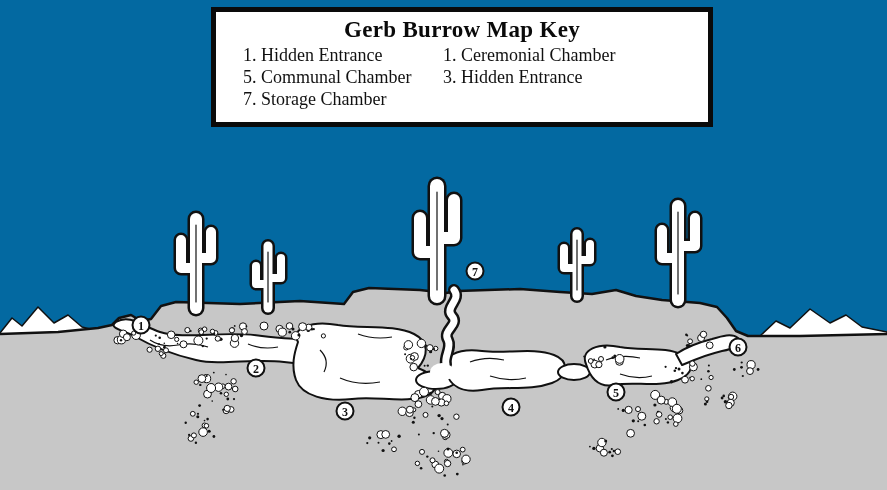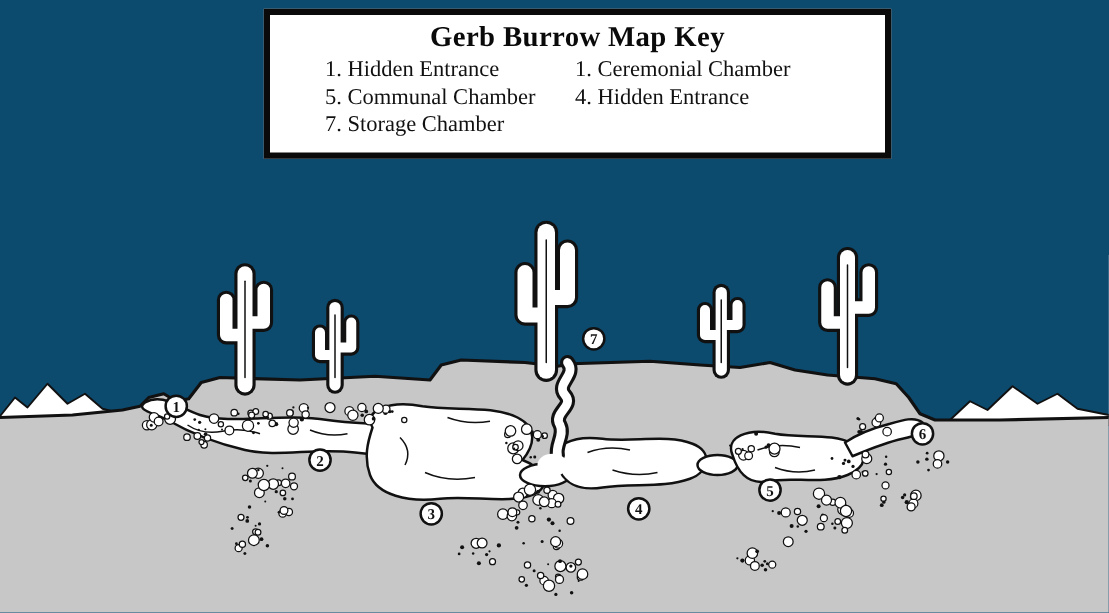--- a/index.html
+++ b/index.html
@@ -1,26 +1,26 @@
 <!DOCTYPE html>
 <html><head>
 <meta charset="utf-8">
 <style>
   * { margin:0; padding:0; box-sizing:border-box; }
   html,body { width:887px; height:490px; }
   body { background:#ffffff; font-family:"Liberation Serif", serif; }
-  .stage { position:relative; width:887px; height:490px; overflow:hidden; background:#0c4a6e; }
+  .stage { position:relative; width:887px; height:490px; overflow:hidden; background:#0369a1; }
   svg.illustration { position:absolute; left:0; top:0; }
 
   .key-box {
     position:absolute; left:211px; top:7px; width:502px; height:120px;
     background:#fff; border:5px solid #0a0a0a; padding-top:5px; z-index:5;
   }
   .key-title { text-align:center; font-weight:bold; font-size:23px; letter-spacing:0.3px; color:#0a0a0a; }
-  .key-columns { display:flex; margin-top:1px; padding-left:44px; }
+  .key-columns { display:flex; margin-top:1px; padding-left:27px; }
   .key-col { list-style:none; }
   .key-col li { font-size:18px; line-height:22px; color:#111; white-space:nowrap; }
   .key-col.left { width:200px; }
 
   .marker {
     position:absolute; width:19px; height:19px; border-radius:50%;
     background:#fff; border:2px solid #111; color:#111;
     font-size:12px; font-weight:bold; line-height:1;
     display:flex; align-items:center; justify-content:center;
     transform:translate(-50%,-50%); z-index:4;
@@ -395,21 +395,21 @@
   <div class="key-box">
     <div class="key-title">Gerb Burrow Map Key</div>
     <div class="key-columns">
       <ul class="key-col left">
         <li>1. Hidden Entrance</li>
         <li>5. Communal Chamber</li>
         <li>7. Storage Chamber</li>
       </ul>
       <ul class="key-col right">
         <li>1. Ceremonial Chamber</li>
-        <li>4. Hidden Entrance</li>
+        <li>3. Hidden Entrance</li>
       </ul>
     </div>
   </div>
 
   <div id="marker-layer">
       <div class="marker" style="left: 141px; top: 325px;">1</div>
       <div class="marker" style="left: 256px; top: 368px;">2</div>
       <div class="marker" style="left: 345px; top: 411px;">3</div>
       <div class="marker" style="left: 511px; top: 407px;">4</div>
       <div class="marker" style="left: 616px; top: 392px;">5</div>

